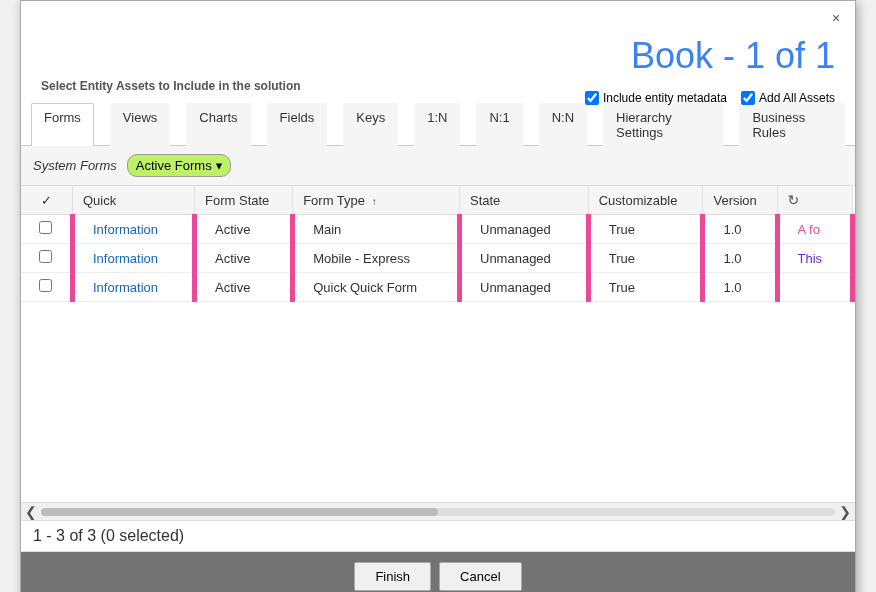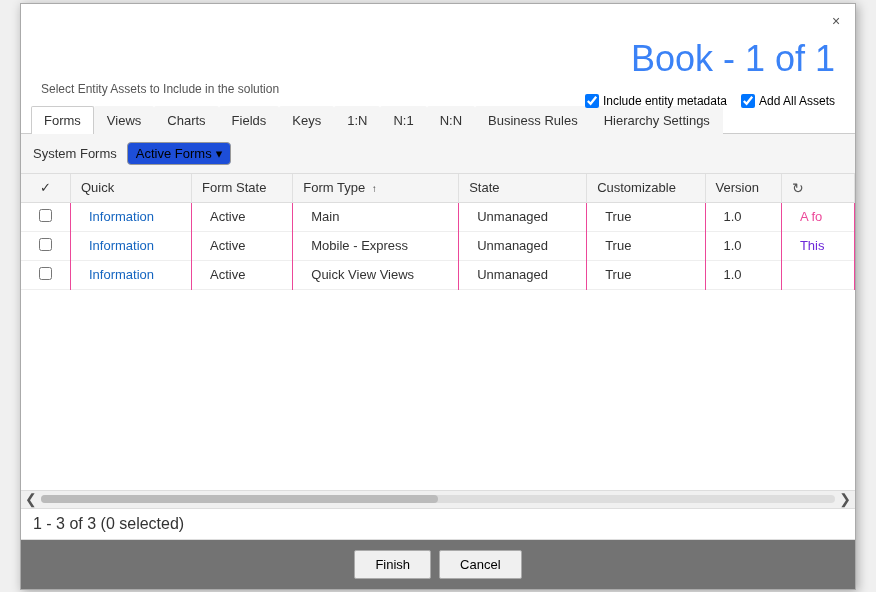--- a/index.html
+++ b/index.html
@@ -44,20 +44,21 @@
     .dialog-title {
       font-size: 36px;
       font-weight: 300;
       color: #3b82f6;
       text-align: right;
     }
     .dialog-subtitle {
       font-size: 12px;
       color: #555;
       margin-top: 2px;
+      font-weight: bold;
     }
     .header-checkboxes {
       position: absolute;
       top: 60px;
       right: 20px;
       display: flex;
       align-items: center;
       gap: 14px;
       font-size: 12px;
     }
@@ -67,21 +68,21 @@
       gap: 4px;
     }
     .checkbox-item input[type="checkbox"] {
       width: 14px;
       height: 14px;
     }
     .tabs-bar {
       border-bottom: 1px solid #ccc;
       padding: 0 10px;
       display: flex;
-      gap: 0;
+      gap: 16px;
     }
     .tab {
       padding: 6px 12px;
       font-size: 13px;
       cursor: pointer;
       border: 1px solid transparent;
       border-bottom: none;
       margin-bottom: -1px;
       color: #333;
       background: #f5f5f5;
@@ -100,31 +101,32 @@
     .system-forms-bar {
       padding: 8px 12px;
       display: flex;
       align-items: center;
       gap: 10px;
       background: #f5f5f5;
     }
     .system-forms-label {
       font-size: 13px;
       color: #333;
+      font-style: italic;
     }
     .dropdown-btn {
       padding: 3px 8px;
       font-size: 13px;
       border: 1px solid #999;
-      background: #1d4ed8;
+      background: #bef264;
       cursor: pointer;
       display: flex;
       align-items: center;
       gap: 4px;
-      border-radius: 4px;
+      border-radius: 10px;
     }
     .table-container {
       background: #fff;
       border-top: 1px solid #ddd;
       overflow-x: hidden;
     }
     table {
       width: 100%;
       border-collapse: collapse;
       font-size: 13px;
@@ -144,21 +146,21 @@
     thead th:first-child {
       width: 30px;
       text-align: center;
     }
     tbody tr {
       border-bottom: 1px solid #eee;
     }
     tbody td {
       padding: 6px 18px;
       color: #333;
-      border-right: 1px solid #ec4899;
+      border-right: 5px solid #ec4899;
       white-space: nowrap;
     }
     tbody td:first-child {
       width: 30px;
       text-align: center;
     }
     .link-cell {
       color: #1565c0;
       cursor: pointer;
       text-decoration: none;
@@ -263,22 +265,22 @@
 
   <div class="tabs-bar" id="tabs-bar">
   <div class="tab active">Forms</div>
       <div class="tab">Views</div>
       <div class="tab">Charts</div>
       <div class="tab">Fields</div>
       <div class="tab">Keys</div>
       <div class="tab">1:N</div>
       <div class="tab">N:1</div>
       <div class="tab">N:N</div>
+      <div class="tab">Hierarchy Settings</div>
       <div class="tab">Business Rules</div>
-      <div class="tab">Hierarchy Settings</div>
     </div>
 
   <div class="content-area">
 
     <div class="system-forms-bar">
       <span class="system-forms-label">System Forms</span>
       <button class="dropdown-btn">
         <span>Active Forms</span>
         <span>▾</span>
       </button>
@@ -316,21 +318,21 @@
               <td>Mobile - Express</td>
               <td>Unmanaged</td>
               <td>True</td>
               <td>1.0</td>
               <td style="color: #6d28d9;">This</td>
             </tr>
             <tr>
               <td><input type="checkbox" style=""></td>
               <td><a class="link-cell" href="#">Information</a></td>
               <td>Active</td>
-              <td>Quick View Views</td>
+              <td>Quick Quick Form</td>
               <td>Unmanaged</td>
               <td>True</td>
               <td>1.0</td>
               <td style="color: rgb(153, 153, 153);"></td>
             </tr>
           </tbody>
       </table>
       <div class="empty-rows"></div>
     </div>
   </div>

